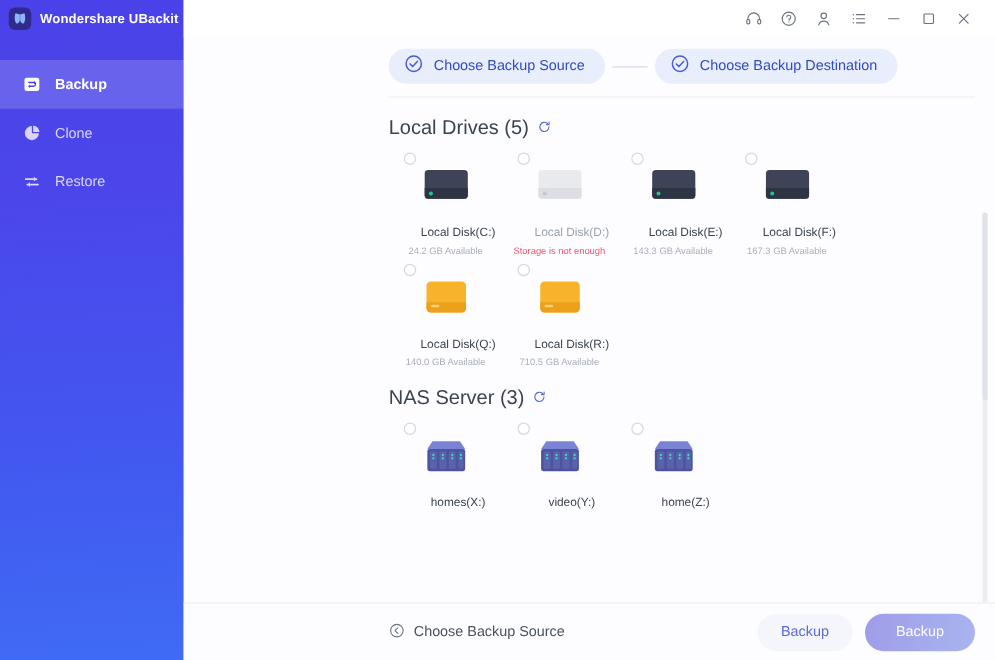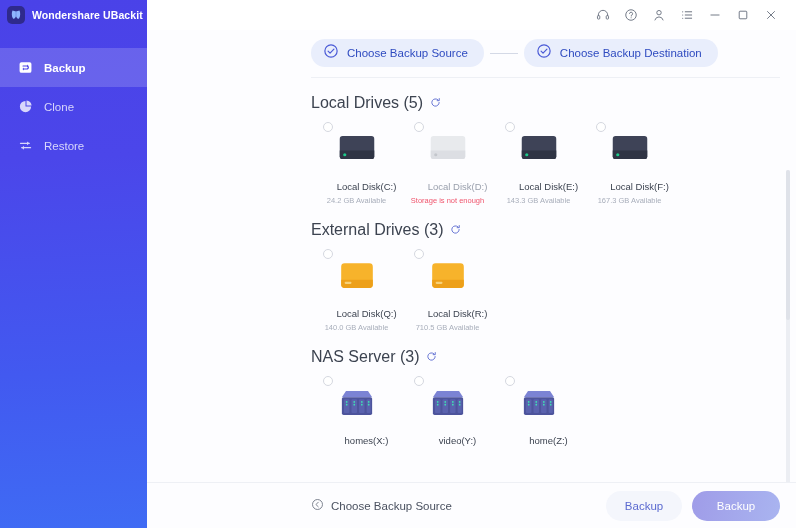--- a/index.html
+++ b/index.html
@@ -439,29 +439,20 @@
               <circle cx="15" cy="40" r="2.2" fill="#1ec98a"></circle>
             </svg>
           </span>
           <span class="drive-name">Local Disk(F:)</span>
           <span class="drive-sub">167.3 GB Available</span>
         </div>
 
 
       </div>
 
-      <div class="section-head">
-        <span class="section-title">External Drives (3)</span>
-        <span class="refresh-icon">
-          <svg width="11" height="11" viewBox="0 0 24 24" fill="none" stroke="#5b6ad0" stroke-width="2">
-            <path d="M20 12 a8 8 0 1 1 -2.6 -5.9" stroke-linecap="round"></path>
-            <path d="M20.2 3.4 v4.6 h-4.6" stroke-linecap="round" stroke-linejoin="round"></path>
-          </svg>
-        </span>
-      </div>
 
       <div class="drive-row">
 
         <div class="drive-cell">
           <span class="radio"></span>
           <span class="drive-art">
             <svg width="44" height="44" viewBox="0 0 64 64">
               <path d="M14 12 h36 a5 5 0 0 1 5 5 v26 a5 5 0 0 1 -5 5 h-36 a5 5 0 0 1 -5 -5 v-26 a5 5 0 0 1 5 -5 z" fill="#f7b32b"></path>
               <path d="M9 36 h46 v7 a5 5 0 0 1 -5 5 h-36 a5 5 0 0 1 -5 -5 z" fill="#eda01a"></path>
               <rect x="14" y="39" width="10" height="3" rx="1.5" fill="#f7d27a"></rect>

